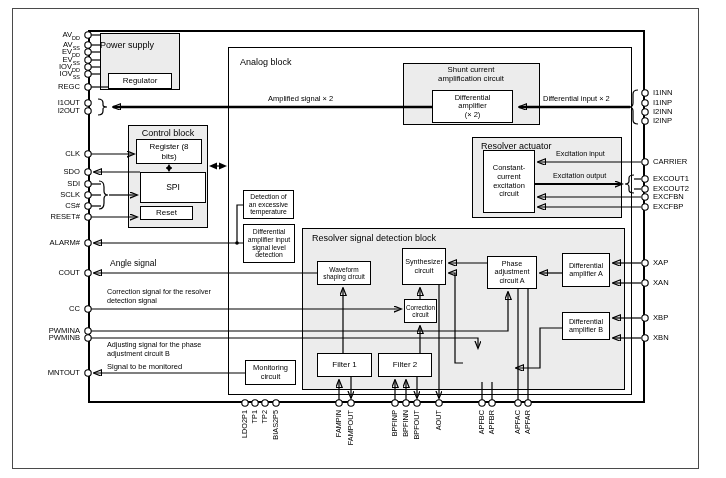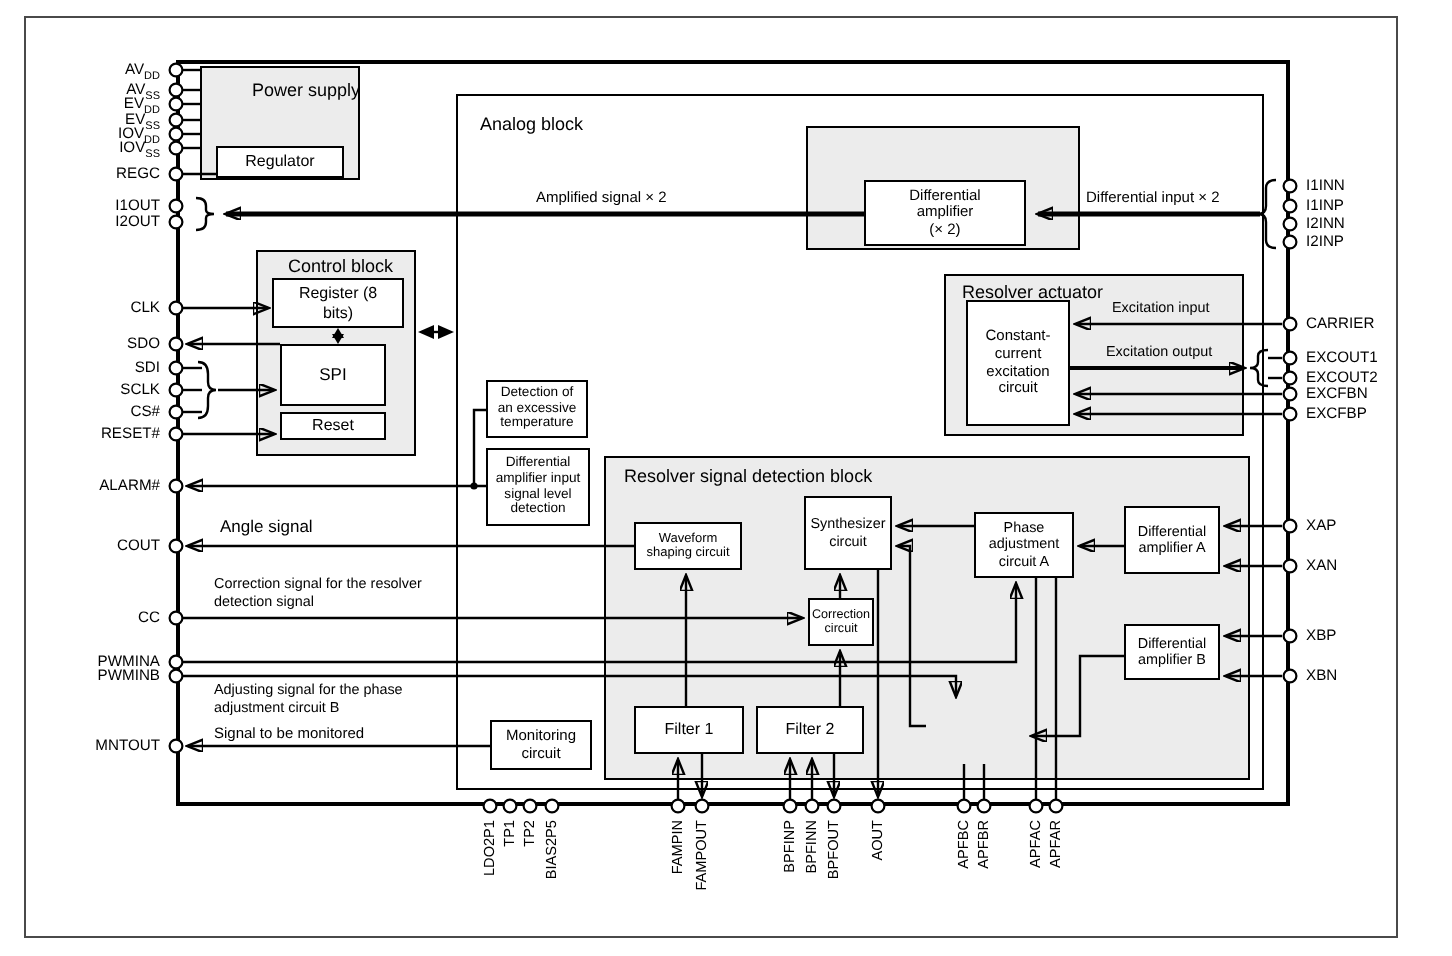--- a/index.html
+++ b/index.html
@@ -36,32 +36,33 @@
   <div class="chip"></div>
 
   <div class="blk" style="left:228px;top:47px;width:404px;height:348px;background:#fff"></div>
   <div class="blk" style="left:100px;top:33px;width:80px;height:57px"></div>
   <div class="blk" style="left:128px;top:125px;width:80px;height:103px"></div>
   <div class="blk" style="left:403px;top:63px;width:137px;height:62px"></div>
   <div class="blk" style="left:472px;top:137px;width:150px;height:81px"></div>
   <div class="blk" style="left:302px;top:228px;width:323px;height:162px"></div>
 
   <span class="bt" style="left:240px;top:57px">Analog block</span>
-  <span class="bt" style="left:100px;top:40px;width:80px;text-align:right">Power supply</span>
-  <span class="bt" style="left:144px;top:128px;width:80px;">Control block</span>
+  <span class="bt" style="left:100px;top:40px;width:80px;text-align:left">Power supply</span>
+  <span class="bt" style="left:128px;top:128px;width:80px;text-align:center">Control block</span>
+  <span class="btc" style="left:425px;top:66px;width:92px">Shunt current amplification circuit</span>
   <span class="bt" style="left:481px;top:141px">Resolver actuator</span>
   <span class="bt" style="left:312px;top:233px">Resolver signal detection block</span>
 
   <div class="bx" style="left:108px;top:73px;width:64px;height:16px;font-size:8px">
       <span>Regulator</span>
     </div>
   <div class="bx" style="left:136px;top:139px;width:66px;height:25px;font-size:8px;padding:0 6px">
       <span>Register (8 bits)</span>
     </div>
-  <div class="bx" style="left:140px;top:172px;width:53px;height:31px;font-size:8.5px">
+  <div class="bx" style="left:140px;top:172px;width:66px;height:31px;font-size:8.5px">
       <span>SPI</span>
     </div>
   <div class="bx" style="left:140px;top:206px;width:53px;height:14px;font-size:8px">
       <span>Reset</span>
     </div>
   <div class="bx" style="left:432px;top:90px;width:81px;height:33px;font-size:7.5px;padding:0 21px">
       <span>Differential amplifier (× 2)</span>
     </div>
   <div class="bx" style="left:483px;top:150px;width:52px;height:63px;font-size:7.5px;padding:0 3px">
       <span>Constant-current excitation circuit</span>

